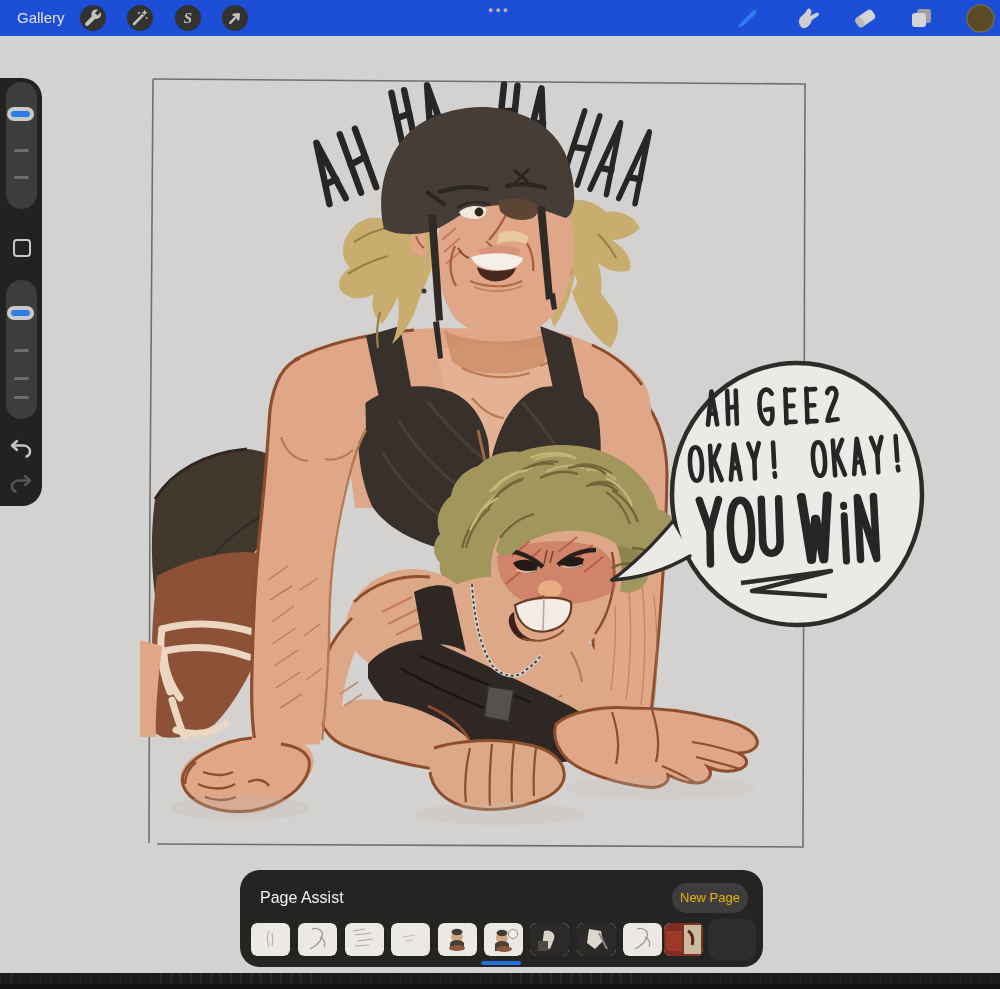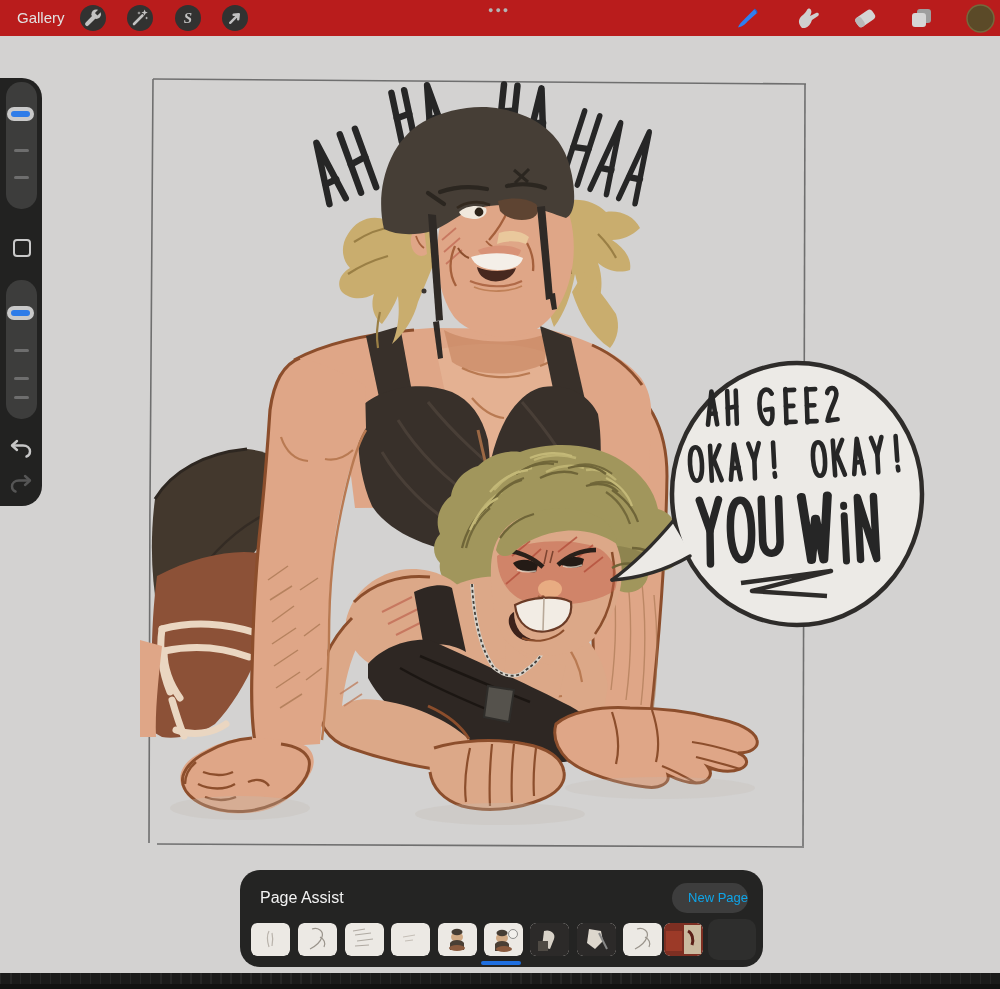--- a/index.html
+++ b/index.html
@@ -1,28 +1,28 @@
 <!DOCTYPE html>
 <html><head>
 <meta charset="utf-8">
 <style>
   html,body{margin:0;padding:0;}
   body{width:1000px;height:989px;overflow:hidden;background:#d3d2d1;font-family:"Liberation Sans",sans-serif;position:relative;}
   .abs{position:absolute;}
-  #topbar{position:absolute;left:0;top:0;width:1000px;height:36px;background:#b91c1c;}
+  #topbar{position:absolute;left:0;top:0;width:1000px;height:36px;background:#1d4ed8;}
   #topbar .lbl{position:absolute;left:17px;top:9px;color:#e2e2e2;font-size:15px;}
   .dots{position:absolute;top:5px;left:488px;color:#b4b4b4;font-size:9px;letter-spacing:2px;}
   #sidebar{position:absolute;left:0;top:78px;width:42px;height:428px;background:#222221;border-radius:0 20px 20px 0;}
   .track{position:absolute;left:6px;width:31px;background:#3d3d3c;border-radius:15px;}
   .tick{position:absolute;left:14px;width:15px;height:3px;border-radius:2px;background:#6e6e6e;}
   .handle{position:absolute;left:7px;width:27px;height:14px;border-radius:7px;background:#c9c9c9;}
   .handle i{position:absolute;left:4px;top:4px;width:19px;height:6px;border-radius:3px;background:#2e7ce8;display:block;}
   #assist{position:absolute;left:240px;top:870px;width:523px;height:97px;background:#242423;border-radius:20px;}
   #assist .title{position:absolute;left:20px;top:19px;color:#f2f2f2;font-size:16px;font-weight:normal;}
-  #newpage{position:absolute;left:432px;top:13px;width:76px;height:30px;background:#3d3d3d;border-radius:15px;color:#0ea5e9;font-size:13px;text-align:right;line-height:30px;}
+  #newpage{position:absolute;left:432px;top:13px;width:76px;height:30px;background:#3d3d3d;border-radius:15px;color:#eab308;font-size:13px;text-align:center;line-height:30px;}
   .thumb{position:absolute;top:53px;}
   #slotr{position:absolute;left:468px;top:49px;width:48px;height:41px;background:#2e2e2d;border-radius:10px;}
   #bluebar{position:absolute;left:481px;top:961px;width:40px;height:3.5px;border-radius:2px;background:#1f6fe0;}
   #botbar{position:absolute;left:0;top:973px;width:1000px;height:16px;background:#1b1b1a;
      background-image:repeating-linear-gradient(90deg,#272726 0px,#272726 1.5px,transparent 1.5px,transparent 10px);}
   #botbar2{position:absolute;left:0;top:984px;width:1000px;height:5px;background:#121211;}
 </style>
 </head>
 <body>
 <svg id="art" style="position:absolute;left:0;top:0" width="1000" height="989" viewBox="0 0 1000 989">

